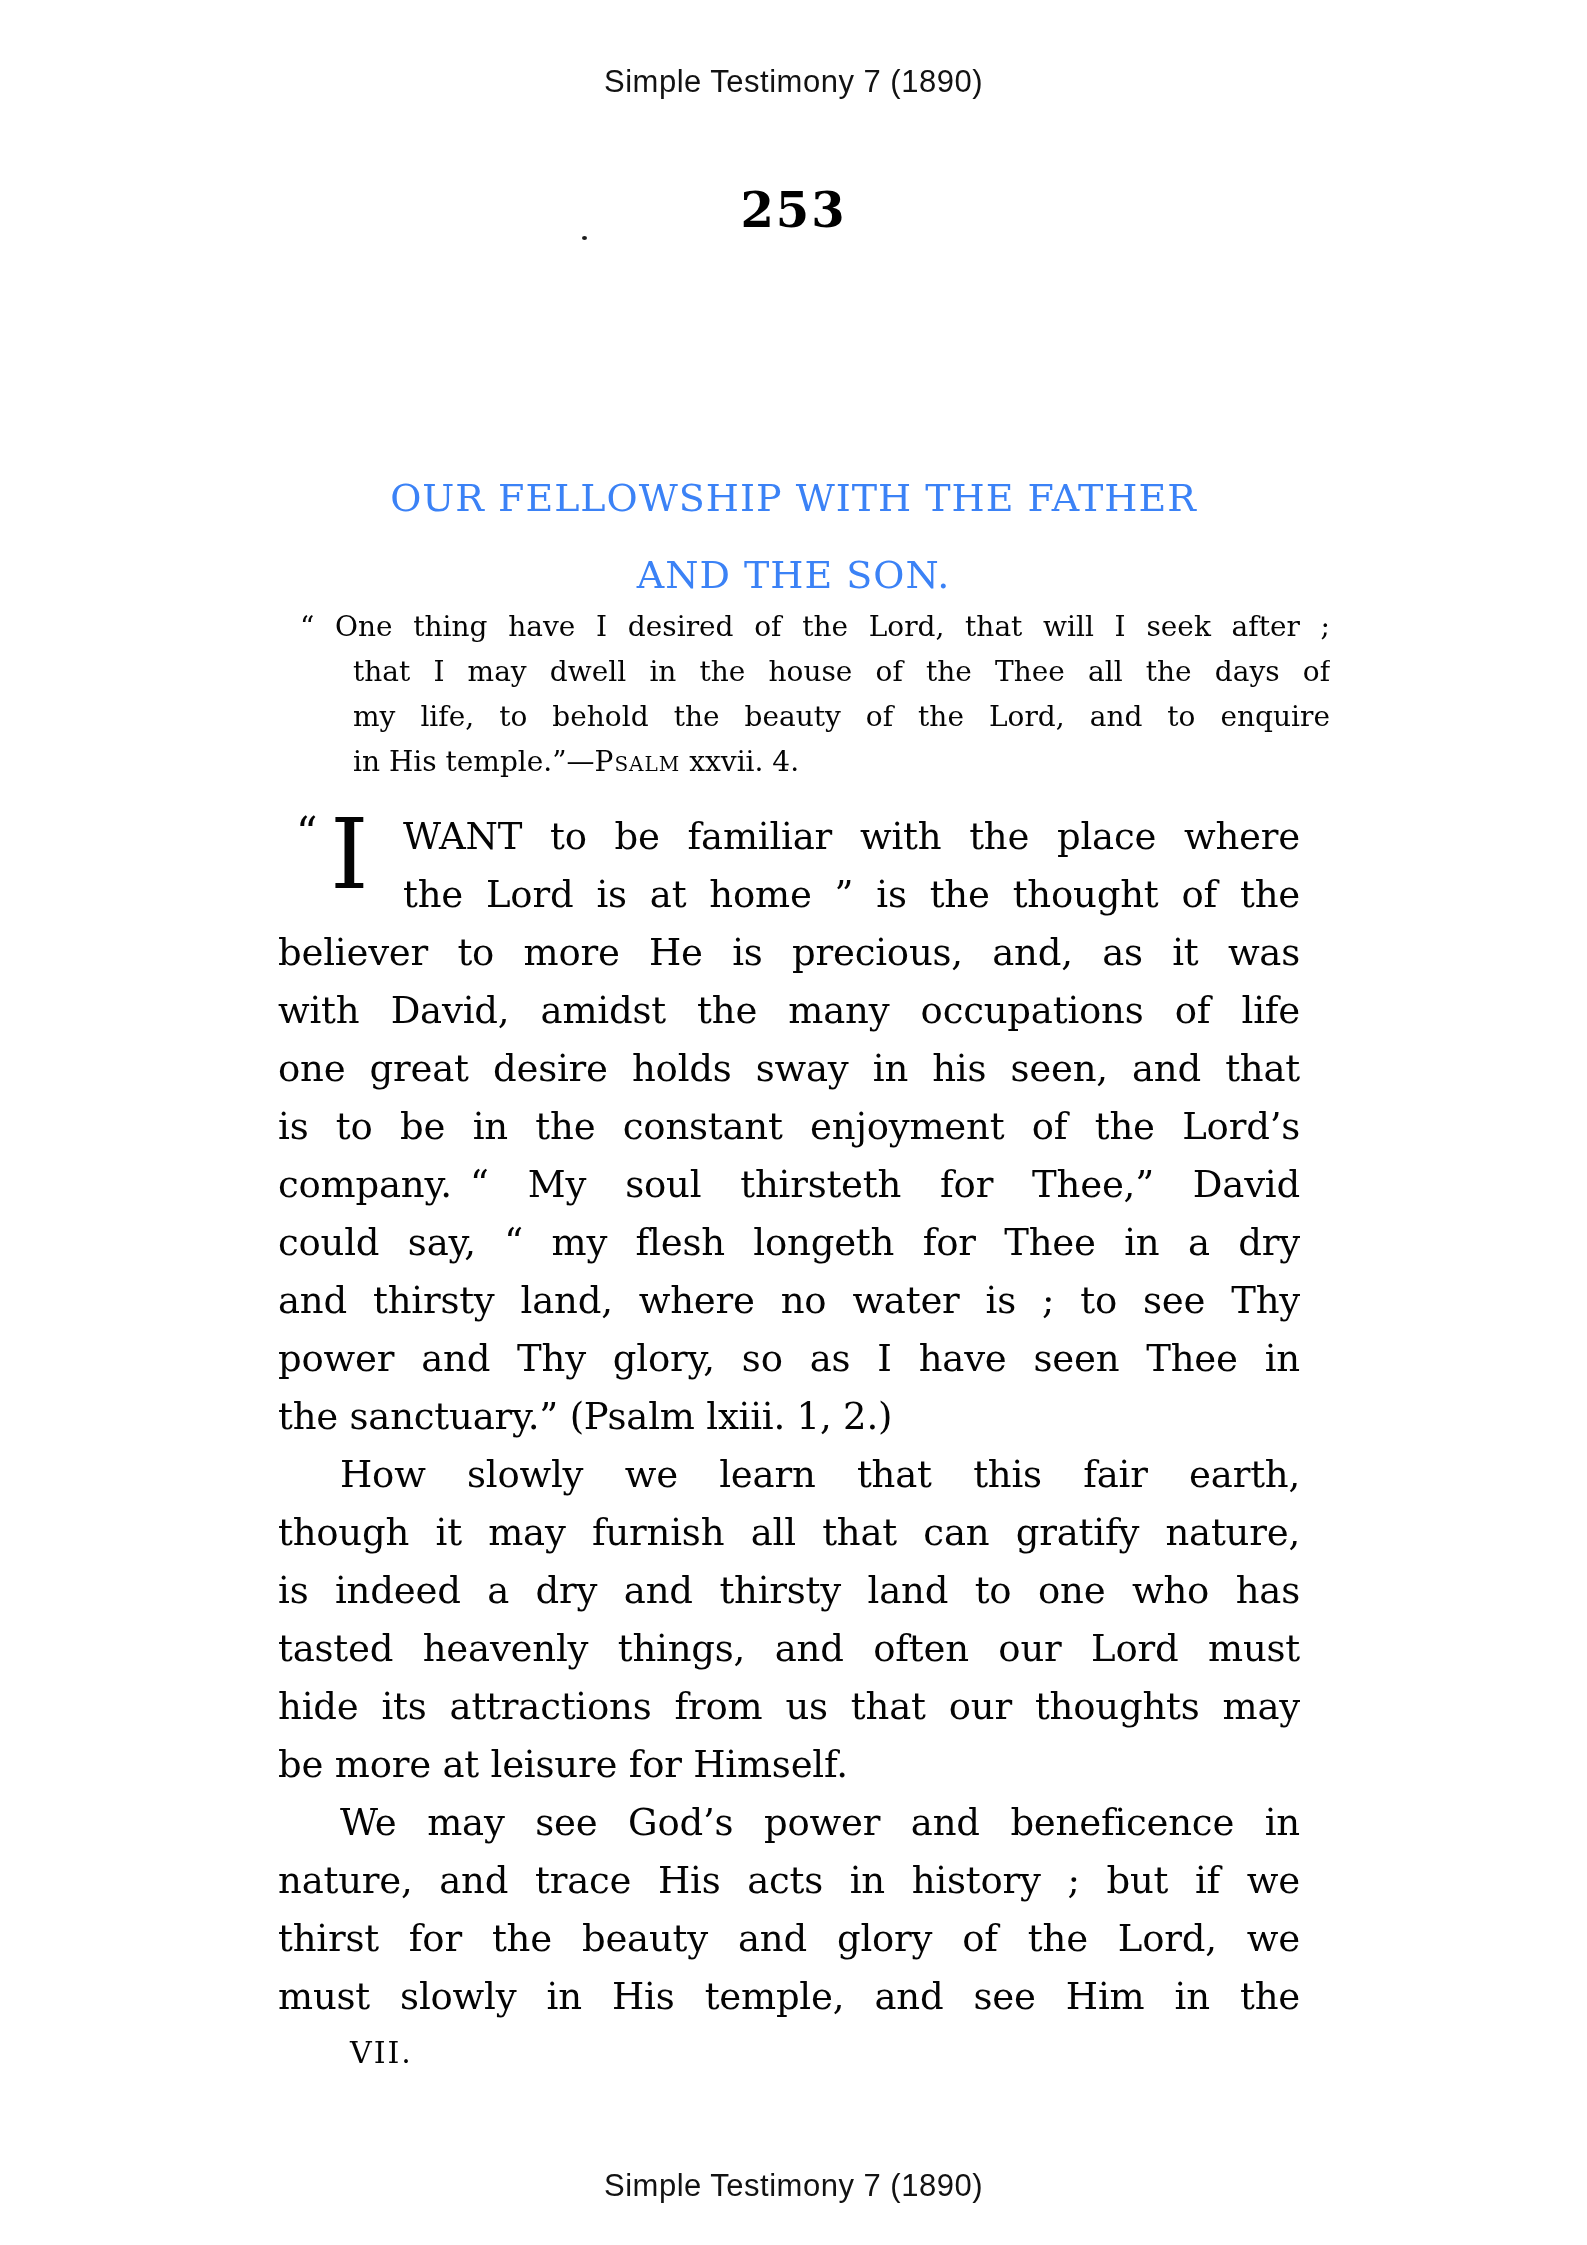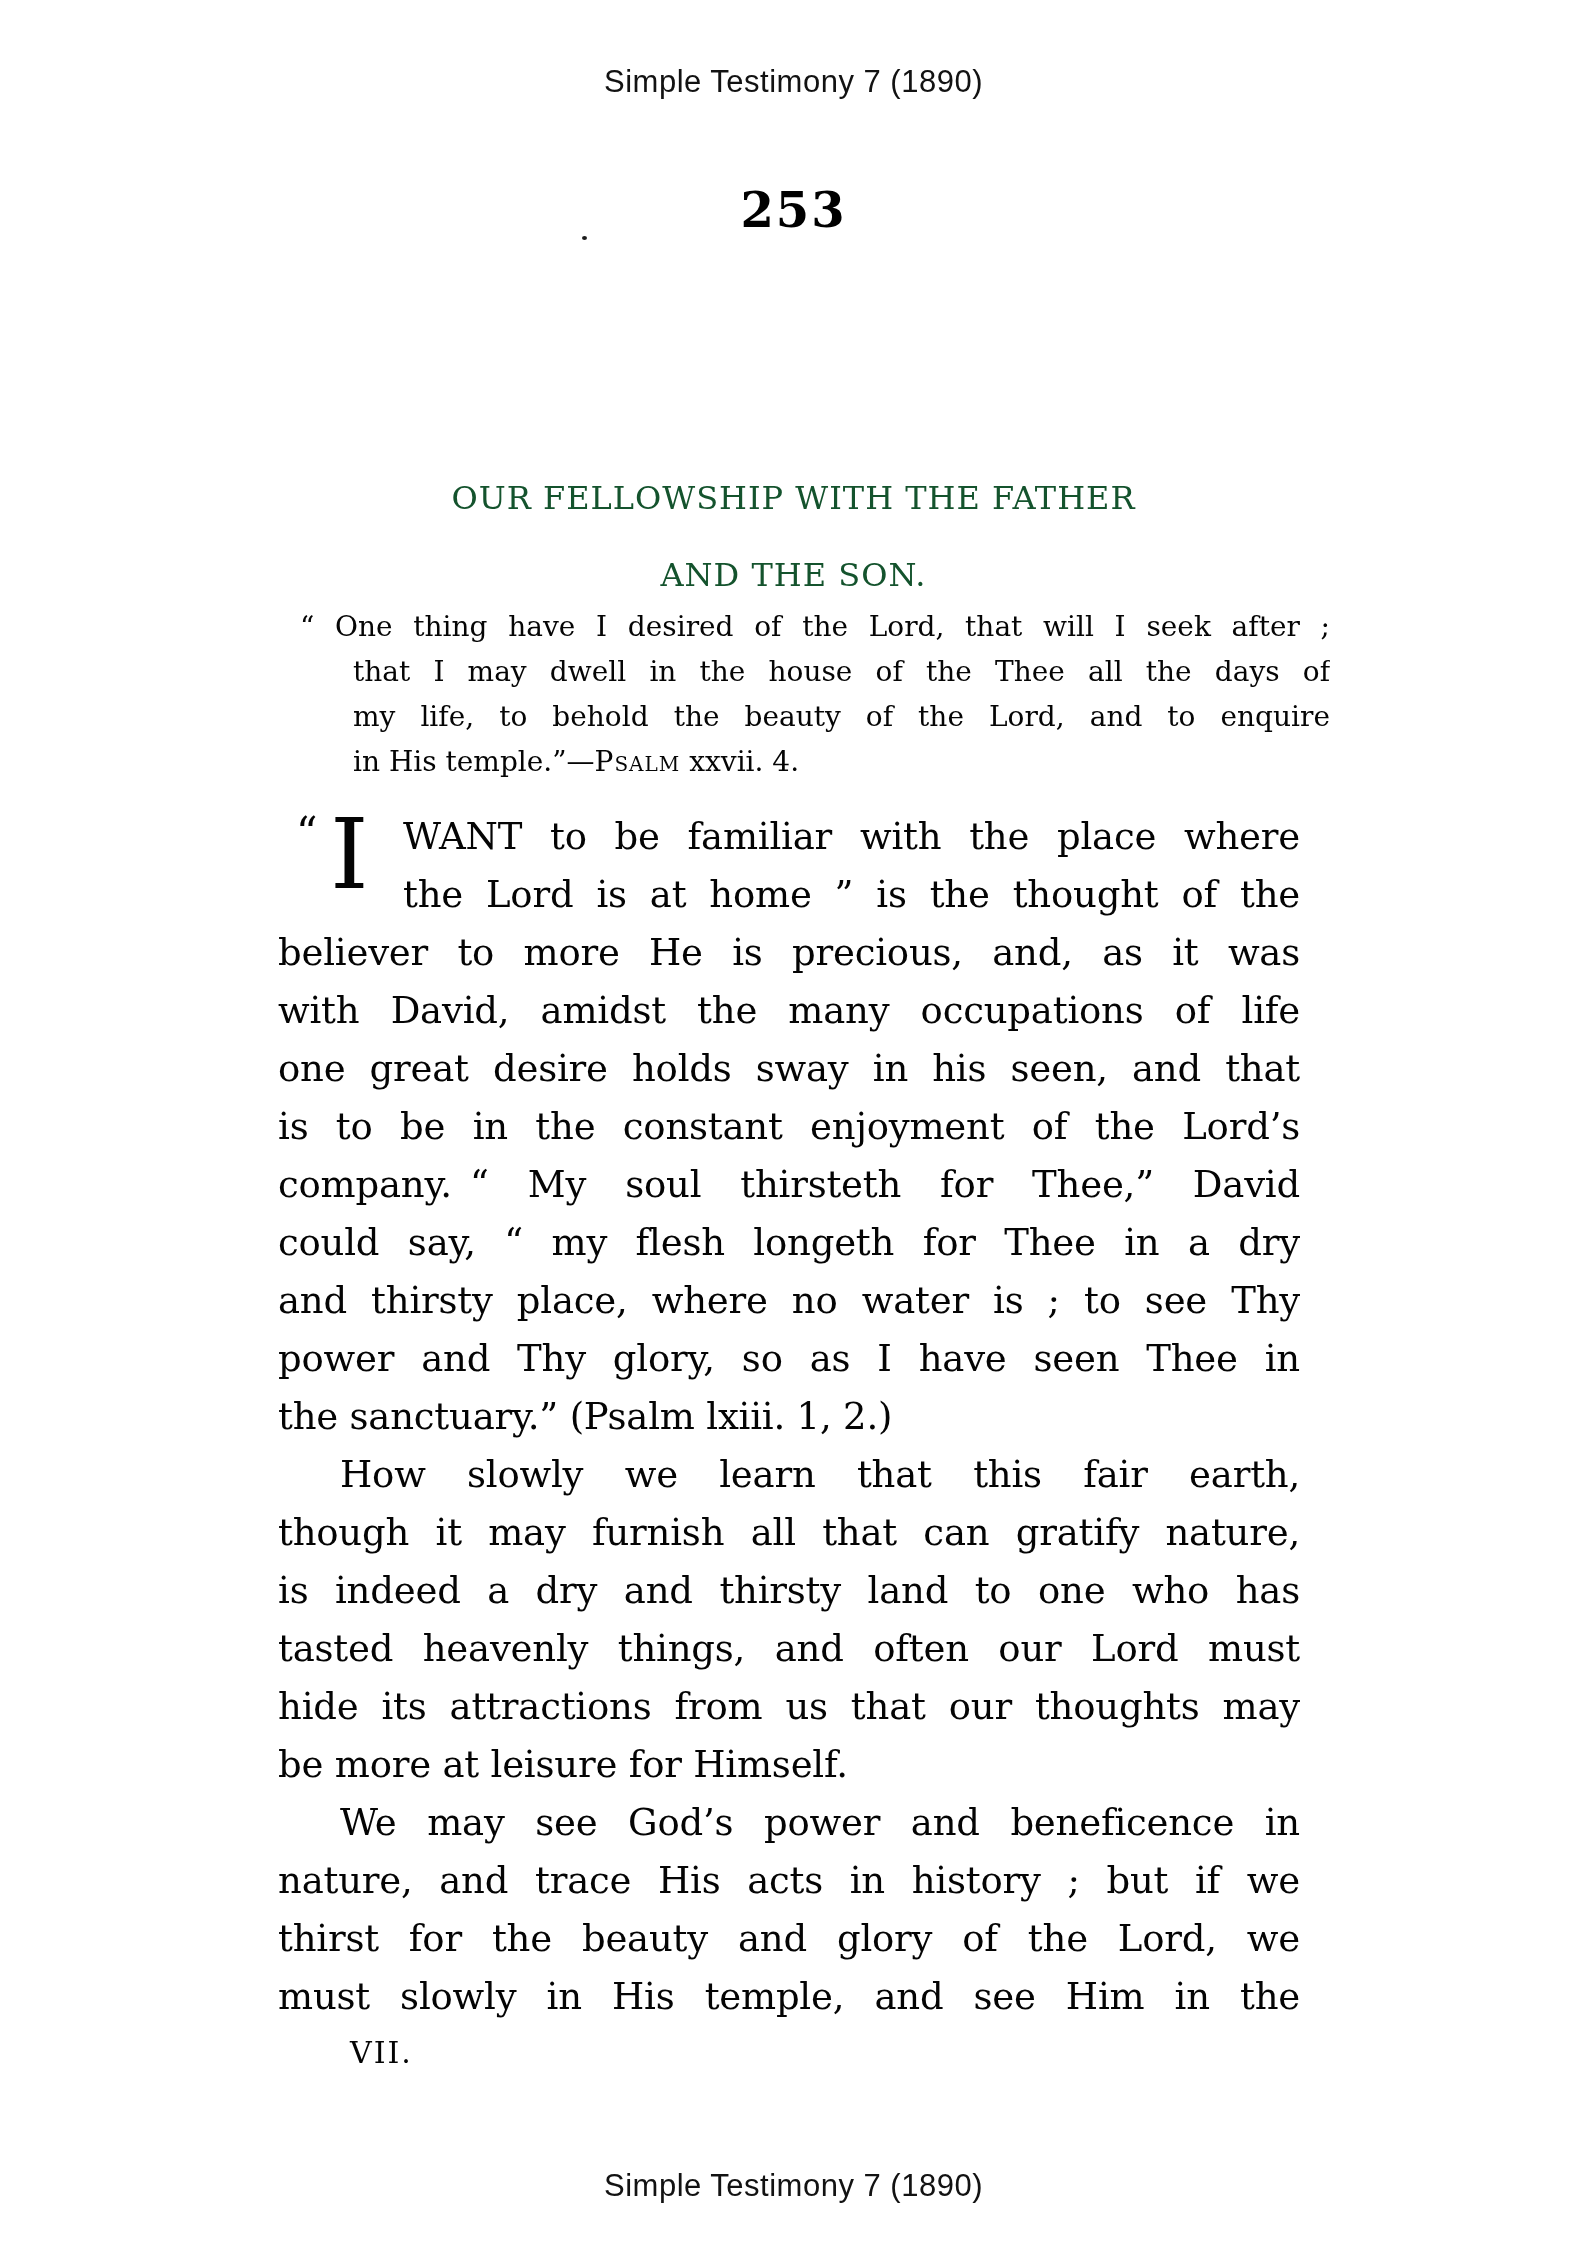--- a/index.html
+++ b/index.html
@@ -18,21 +18,21 @@
   .page-number {
     position:absolute; top:182px; left:0; width:100%; text-align:center;
     font-size:48px; font-weight:bold; letter-spacing:2px; color:#000;
   }
   .speck {
     position:absolute; top:236px; left:582px; width:5px; height:4px;
     background:#1c1c1c; border-radius:50%;
   }
   .title {
     position:absolute; top:460px; left:0; width:100%; text-align:center;
-    font-size:32px; line-height:77px; letter-spacing:1px; color:#14532d;
+    font-size:38px; line-height:77px; letter-spacing:1px; color:#3b82f6;
   }
   
   .epigraph {
     position:absolute; top:604px; left:300px; width:1030px;
     font-size:28px; line-height:45px; color:#050505;
   }
   .ep-line { height:45px; overflow:hidden; text-align:justify; }
   .ep-line.cont { padding-left:53px; }
   .ep-line.just::after { content:""; display:inline-block; width:100%; height:0; }
   .sc { font-variant:small-caps; letter-spacing:1px; }
@@ -90,21 +90,21 @@
         <span class="dc-letter">I</span>
       </div>
       <div class="bl just">WANT to be familiar with the place where</div>
       <div class="bl just">the Lord is at home ” is the thought of the</div>
       <div class="bl just">believer to more He is precious, and, as it was</div>
       <div class="bl just">with David, amidst the many occupations of life</div>
       <div class="bl just">one great desire holds sway in his seen, and that</div>
       <div class="bl just">is to be in the constant enjoyment of the Lord’s</div>
       <div class="bl just">company. “ My soul thirsteth for Thee,” David</div>
       <div class="bl just">could say, “ my flesh longeth for Thee in a dry</div>
-      <div class="bl just">and thirsty place, where no water is ; to see Thy</div>
+      <div class="bl just">and thirsty land, where no water is ; to see Thy</div>
       <div class="bl just">power and Thy glory, so as I have seen Thee in</div>
       <div class="bl">the sanctuary.” (Psalm lxiii. 1, 2.)</div>
     </div>
 
     <div class="para">
       <div class="bl just ind">How slowly we learn that this fair earth,</div>
       <div class="bl just">though it may furnish all that can gratify nature,</div>
       <div class="bl just">is indeed a dry and thirsty land to one who has</div>
       <div class="bl just">tasted heavenly things, and often our Lord must</div>
       <div class="bl just">hide its attractions from us that our thoughts may</div>

